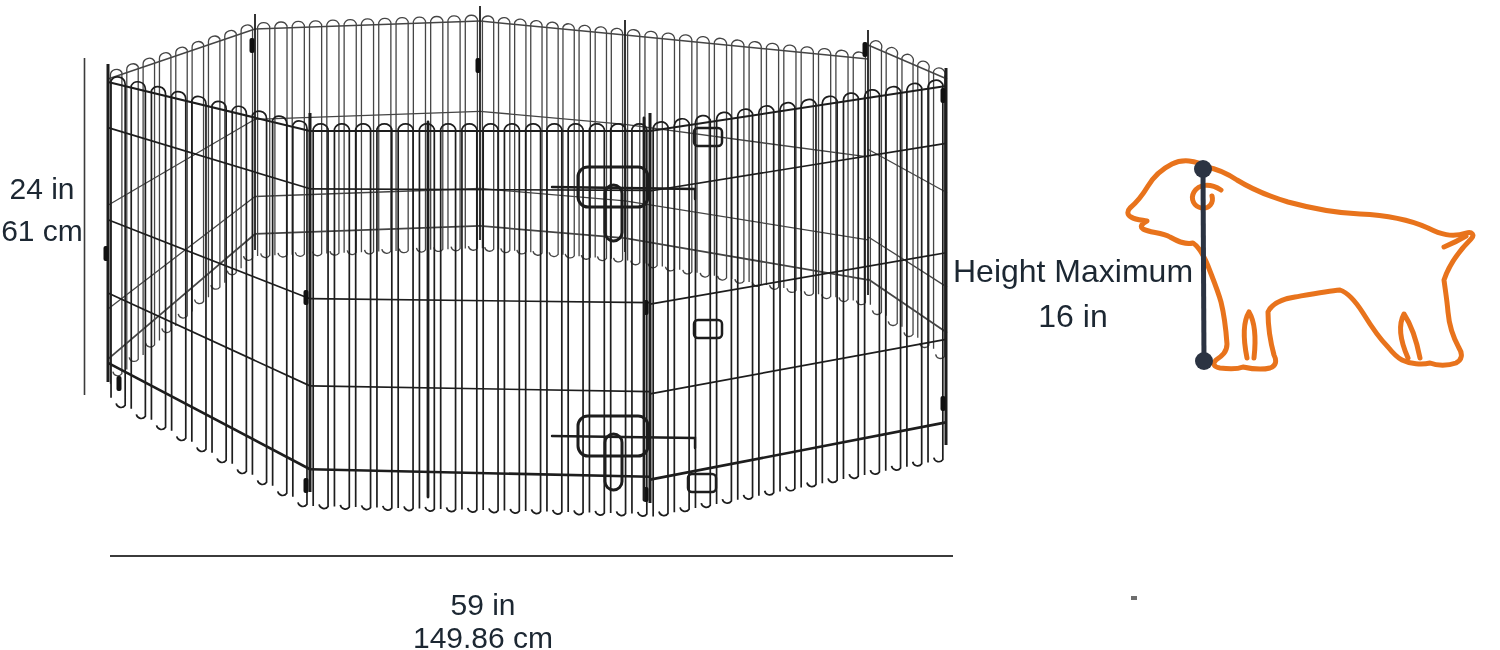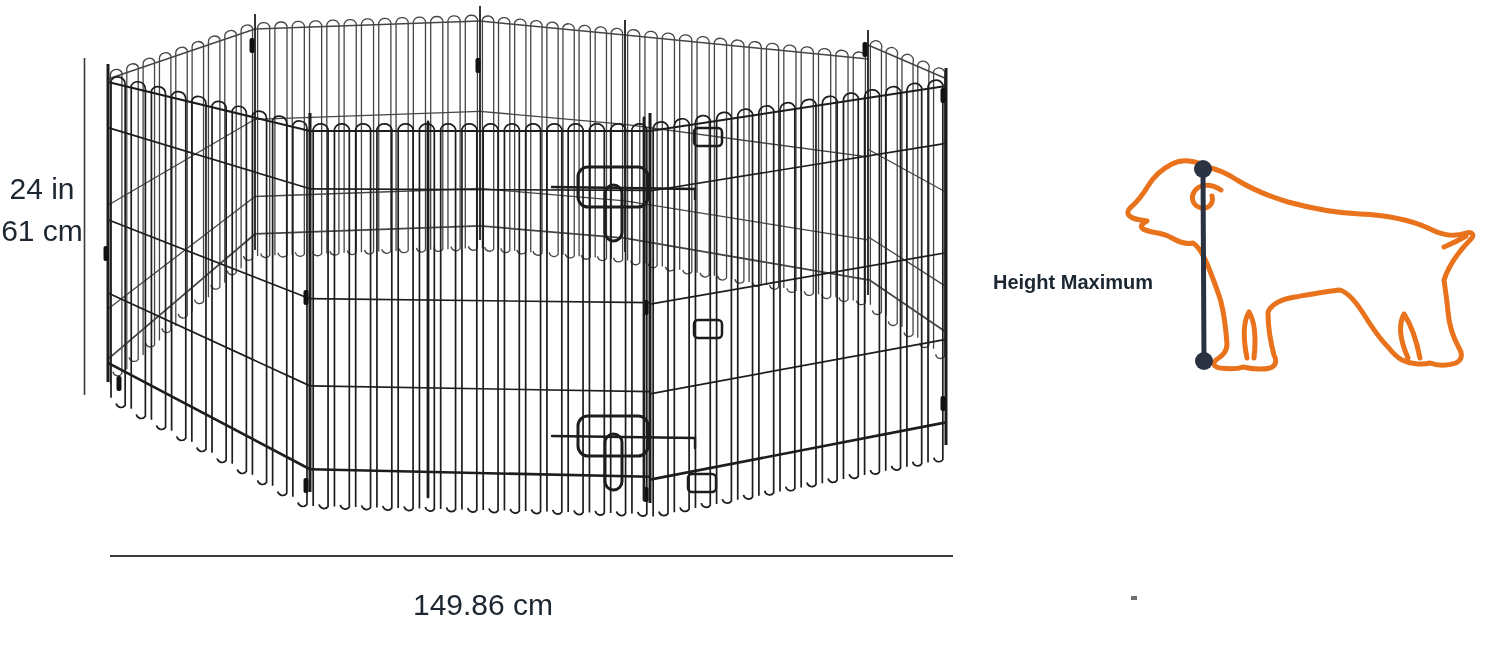--- a/index.html
+++ b/index.html
@@ -3,21 +3,21 @@
 <meta charset="utf-8">
 <style>
   html,body{margin:0;padding:0;background:#fff;}
   .canvas{position:relative;width:1500px;height:650px;background:#ffffff;overflow:hidden;
           font-family:"Liberation Sans", sans-serif;border-radius:9px;}
   .art{position:absolute;left:0;top:0;}
   .dim-label{position:absolute;color:#1c2732;text-align:center;}
   .dim-label div{white-space:nowrap;}
   #height-label{left:-6px;top:168px;width:96px;font-size:30px;line-height:42px;}
   #width-label{left:373px;top:588px;width:220px;font-size:30px;line-height:33px;}
-  #dog-label{left:948px;top:260px;width:250px;font-size:20px;line-height:45px;font-weight:bold;}
+  #dog-label{left:948px;top:249px;width:250px;font-size:32px;line-height:45px;}
   .speck{position:absolute;left:1131px;top:596px;width:6px;height:4px;background:#4a4a4a;opacity:.8;}
 </style>
 </head>
 <body>
 
 <div class="canvas">
 
   <svg class="art" width="1500" height="650" viewBox="0 0 1500 650">
 
     <g id="pen-art">
@@ -249,21 +249,23 @@
       <circle cx="1204" cy="361" r="9" fill="#2b3342"></circle>
     </g>
   </svg>
 
   <div class="dim-label" id="height-label">
     <div>24 in</div>
     <div>61 cm</div>
   </div>
 
   <div class="dim-label" id="width-label">
+    <div>59 in</div>
     <div>149.86 cm</div>
   </div>
 
   <div class="dim-label" id="dog-label">
     <div>Height Maximum</div>
+    <div>16 in</div>
   </div>
 
   <div class="speck"></div>
 </div>
 
 </body></html>

